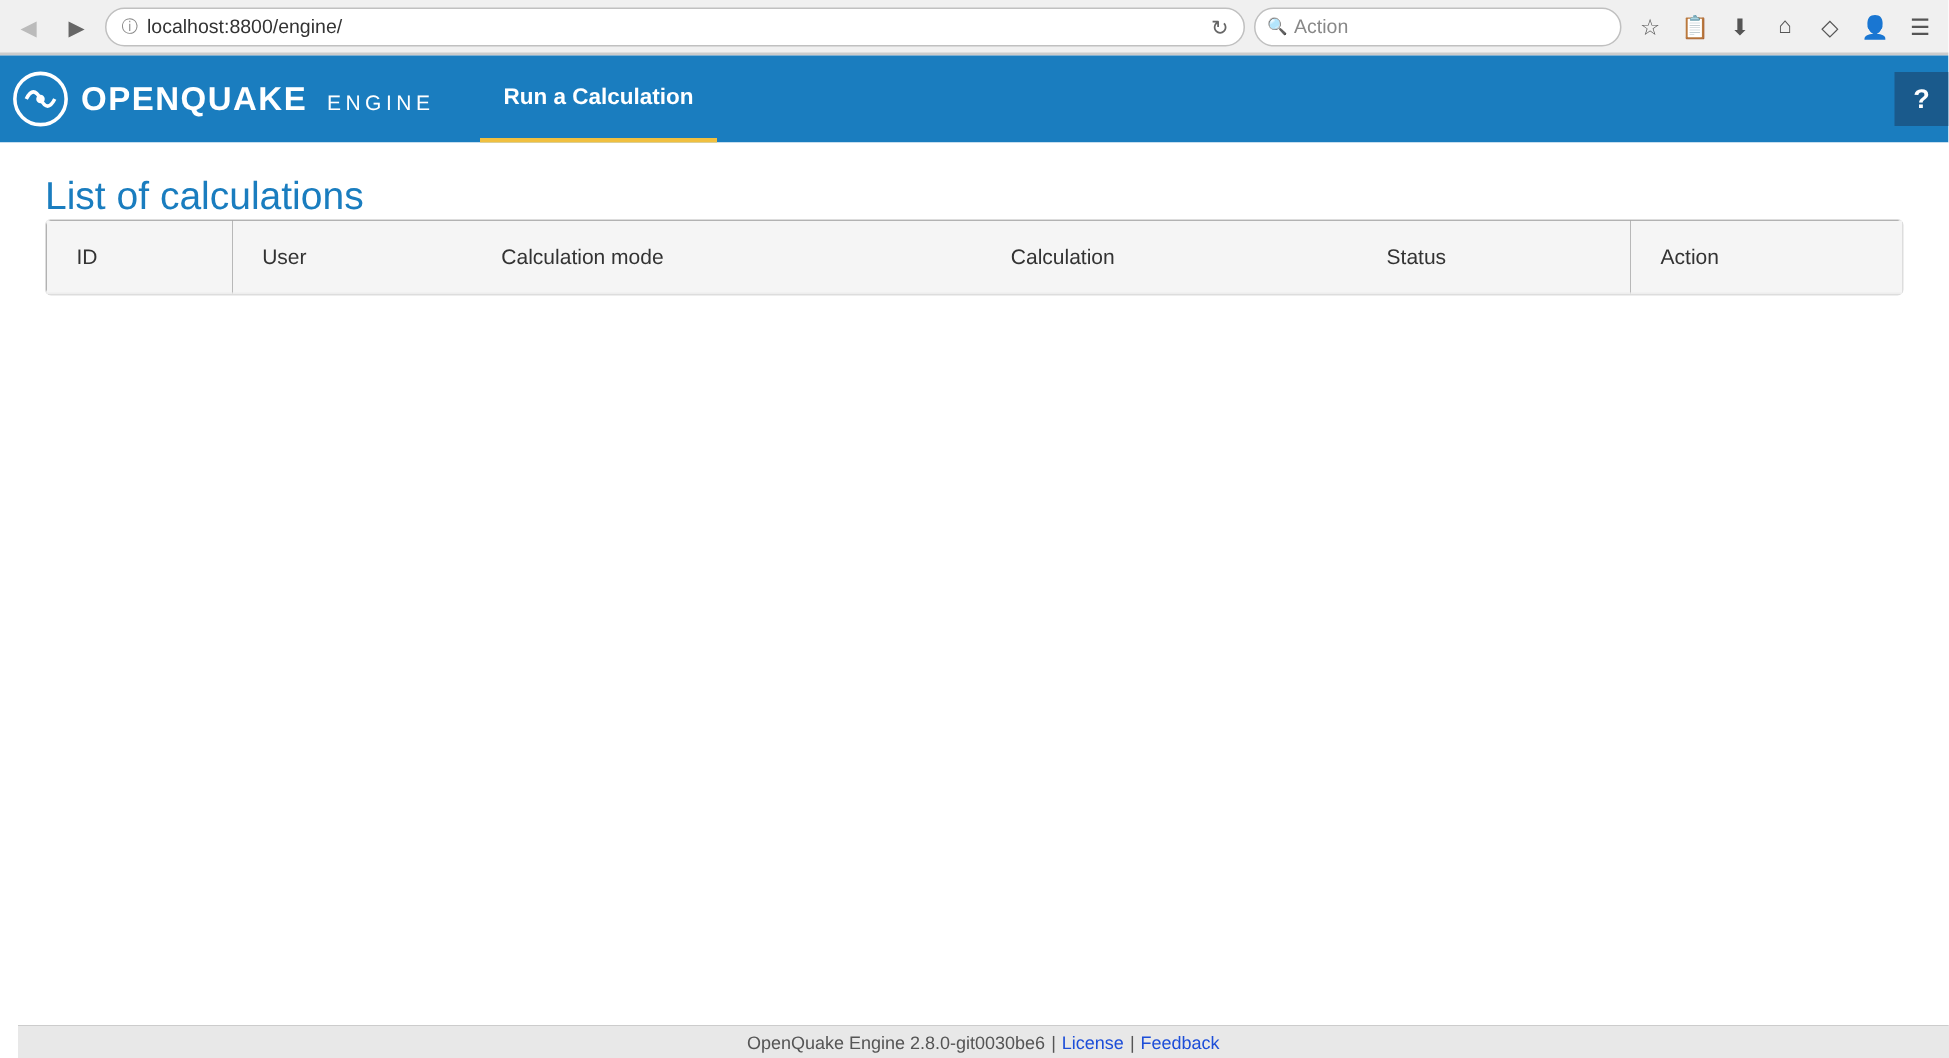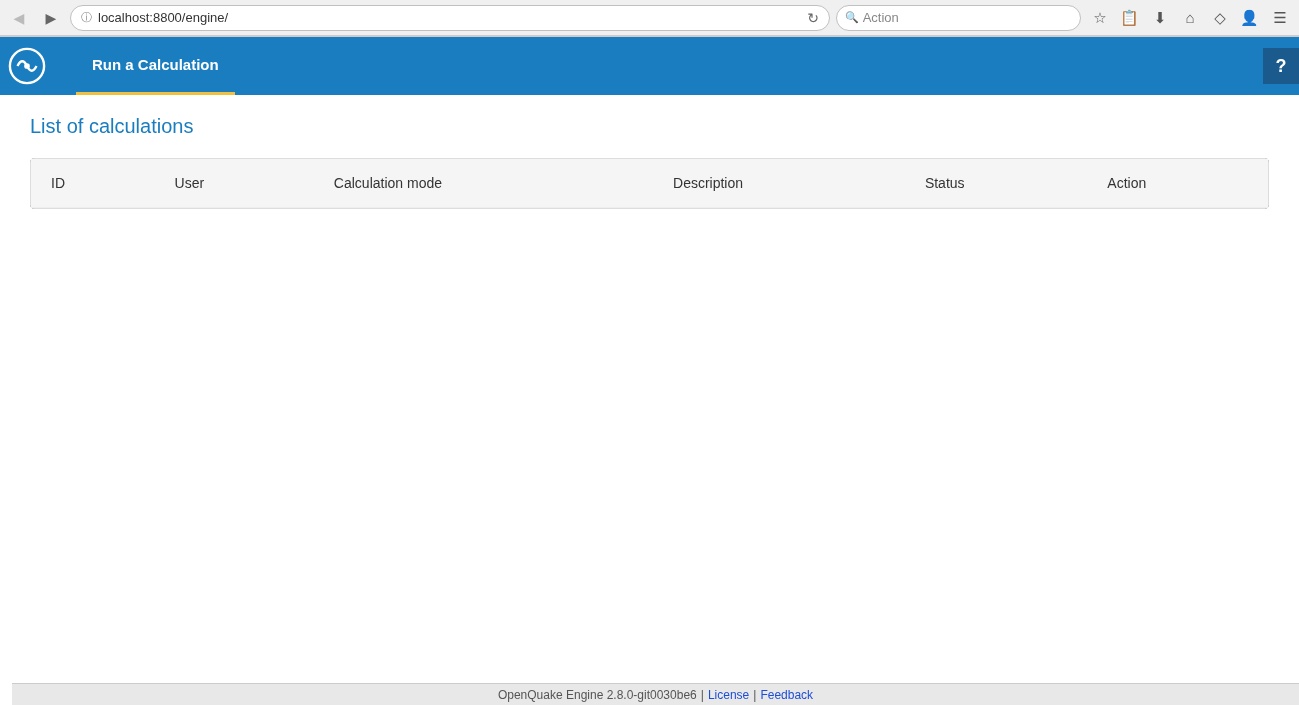--- a/index.html
+++ b/index.html
@@ -156,23 +156,22 @@
     }
 
     
     .page-content {
       padding: 20px 30px;
       background: #fff;
     }
 
     .page-title {
       color: #1a7dbf;
-      font-size: 20px;
+      font-size: 26px;
       font-weight: normal;
-      margin-bottom: 20px;
     }
 
     
     .calc-table-container {
       border: 1px solid #ddd;
       border-radius: 4px;
       background: #000000;
       padding: 0;
     }
 
@@ -255,20 +254,24 @@
 
 <div class="app-header">
   <div class="logo-area">
     <div class="logo-icon">
       <svg width="40" height="40" viewBox="0 0 40 40">
         <circle cx="20" cy="20" r="18" fill="none" stroke="white" stroke-width="2.5"></circle>
         <path d="M10 20 Q15 10 20 20 Q25 30 30 20" fill="none" stroke="white" stroke-width="2.5"></path>
         <circle cx="20" cy="20" r="3" fill="white"></circle>
       </svg>
     </div>
+    <div style="color:white; font-size:22px; font-weight:bold; letter-spacing:1px;">
+      <span style="color:white;">OPEN</span><span style="color:white;">QUAKE</span>
+      <span style="font-size:14px; font-weight:normal; letter-spacing:3px; margin-left:6px;">ENGINE</span>
+    </div>
   </div>
 
   <nav class="nav-tabs">
     <a class="nav-tab active">Run a Calculation</a>
   </nav>
 
   <div class="header-right">
     <button class="help-btn">?</button>
   </div>
 </div>
@@ -276,21 +279,21 @@
 <div class="page-content">
   <h2 class="page-title">List of calculations</h2>
 
   <div class="calc-table-container">
     <table class="calc-table">
       <thead>
         <tr>
           <th>ID</th>
           <th>User</th>
           <th>Calculation mode</th>
-          <th>Description</th>
+          <th>Calculation</th>
           <th>Status</th>
           <th>Action</th>
         </tr>
       </thead>
       <tbody>
         
       </tbody>
     </table>
   </div>
 </div>

